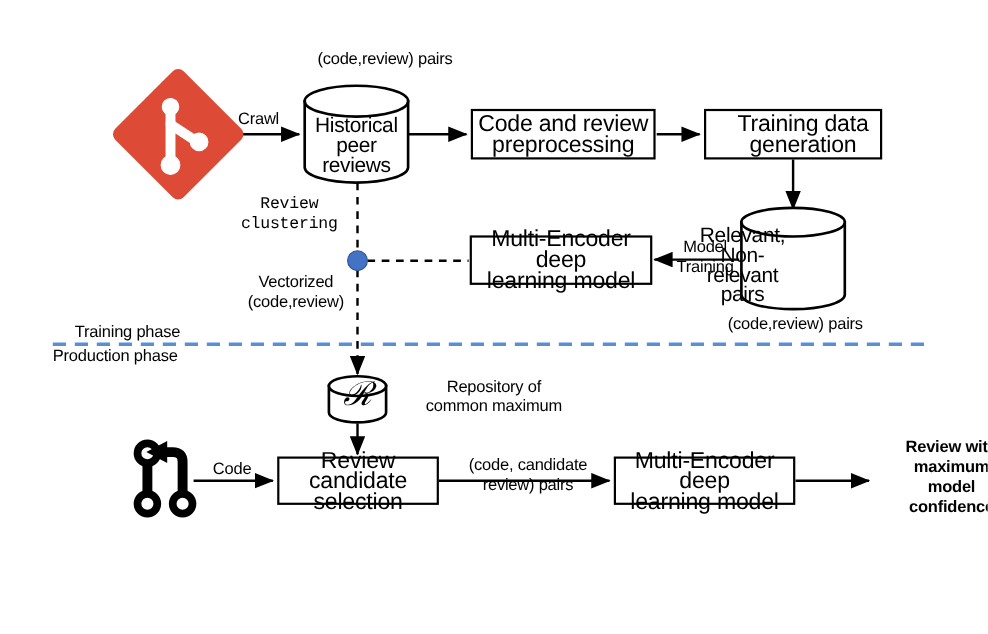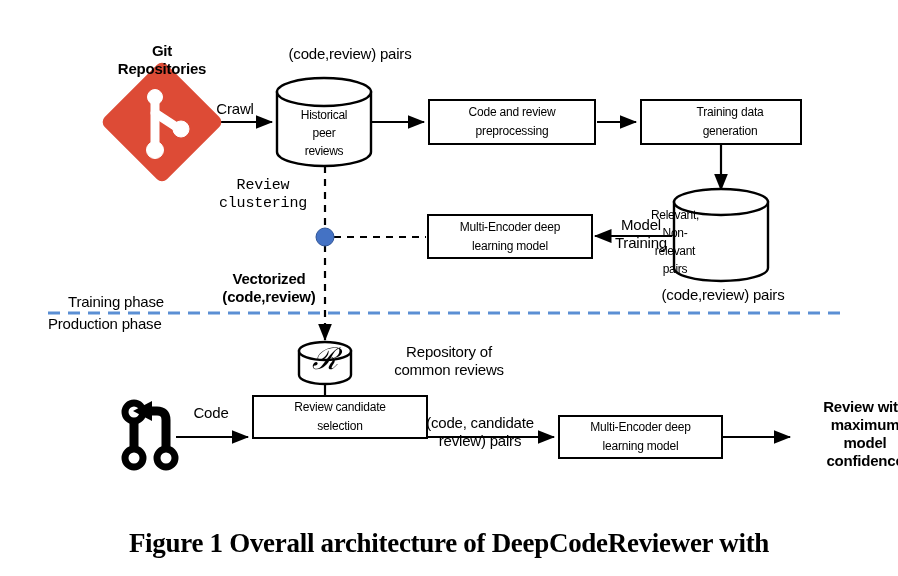--- a/index.html
+++ b/index.html
@@ -31,35 +31,35 @@
   }
   .lbl.bold { font-weight: bold; }
   .boxnode {
     position: absolute;
     border: 2px solid #000000;
     background: #ffffff;
     display: flex;
     align-items: center;
     justify-content: center;
     text-align: center;
-    font-size: 12px;
+    font-size: 21px;
     line-height: 19px;
     white-space: pre-line;
     box-sizing: border-box;
     letter-spacing: -0.2px;
   }
   .cyl {
     position: absolute;
   }
   .cyl .cyl-text {
     position: absolute;
     left: 0;
     right: 0;
     text-align: center;
-    font-size: 12px;
+    font-size: 19px;
     line-height: 18px;
     white-space: pre-line;
     letter-spacing: -0.3px;
   }
   .cyl .cyl-text.script {
     font-family: "DejaVu Serif", serif;
     font-style: italic;
     font-size: 30px;
   }
   svg.overlay {
@@ -174,57 +174,54 @@
 
   <div class="boxnode" style="left:428px; top:99px; width:168px; height:46px;">Code and review
 preprocessing</div>
 
   <div class="boxnode" style="left:640px; top:99px; width:162px; height:46px;padding-left:18px;">Training data
 generation</div>
 
   <div class="boxnode" style="left:427px; top:214px; width:166px; height:45px;">Multi-Encoder deep
 learning model</div>
 
-  <div class="boxnode" style="left:252px; top:395px; width:176px; height:44px;">Review candidate
+  <div class="boxnode" style="left:252px; top:415px; width:147px; height:44px;">Review candidate
 selection</div>
 
   <div class="boxnode" style="left:558px; top:415px; width:165px; height:44px;">Multi-Encoder deep
 learning model</div>
 
-  <div class="lbl bold" style="left:92px; top:42px; width:140px;">Git
-Repositories</div>
 
   <div class="lbl" style="left:200px; top:100px; width:70px;">Crawl</div>
 
   <div class="lbl" style="left:255px; top:45px; width:190px;">(code,review) pairs</div>
 
   <div class="lbl" style="left:208px; top:177px; width:110px;font-family:Liberation Mono, monospace;">Review
 clustering</div>
 
   <div class="lbl" style="left:605px; top:216px; width:72px;">Model
 Training</div>
 
-  <div class="lbl" style="left:214px; top:270px; width:110px;font-weight:bold;">Vectorized
+  <div class="lbl" style="left:214px; top:248px; width:110px;">Vectorized
 (code,review)</div>
 
   <div class="lbl" style="left:628px; top:286px; width:190px;">(code,review) pairs</div>
 
   <div class="lbl" style="left:48px; top:293px; width:160px; text-align:left;margin-left:20px;">Training phase</div>
 
   <div class="lbl" style="left:48px; top:315px; width:170px; text-align:left;">Production phase</div>
 
   <div class="lbl" style="left:364px; top:343px; width:170px;">Repository of
-common reviews</div>
-
-
-  <div class="lbl" style="left:180px; top:404px; width:62px;">Code</div>
+common maximum</div>
+
+
+  <div class="lbl" style="left:180px; top:418px; width:62px;">Code</div>
 
   <div class="lbl" style="left:408px; top:414px; width:144px;">(code, candidate
 review) pairs</div>
 
   <div class="lbl" style="left:805px; top:398px; width:120px;font-weight:bold;">Review with
 maximum
 model
 confidence</div>
 
-  <div class="caption" style="top:528px;">Figure 1 Overall architecture of DeepCodeReviewer with</div>
 
 </div>
 
 </body></html>

